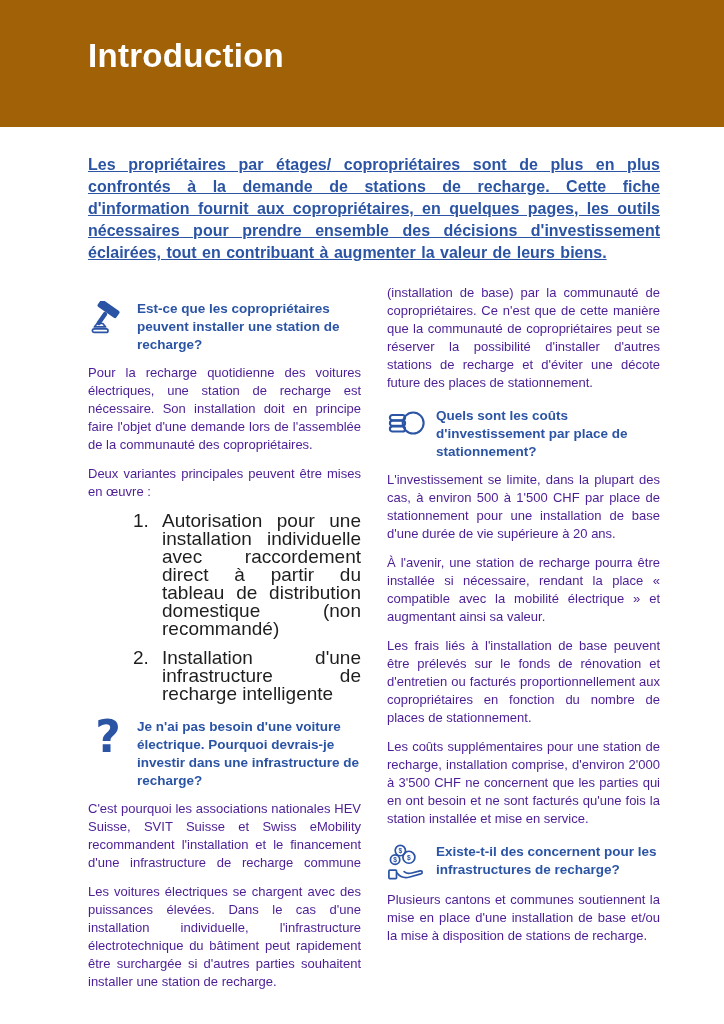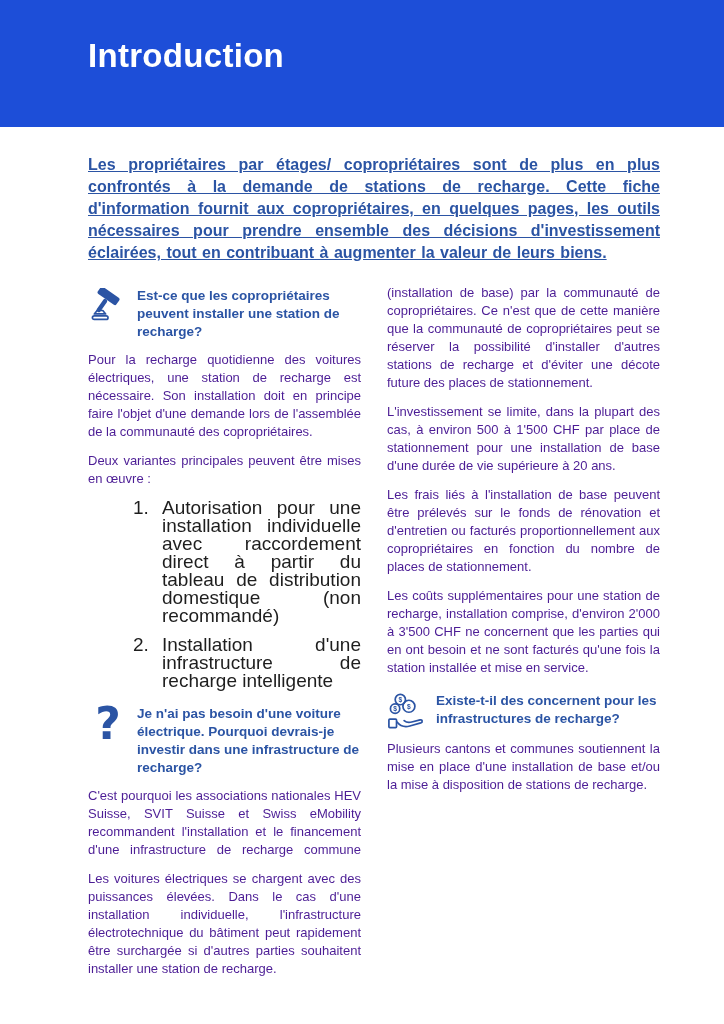--- a/index.html
+++ b/index.html
@@ -7,21 +7,21 @@
   .page {
     position: relative;
     width: 724px; height: 1024px;
     overflow: hidden;
     background: #ffffff;
     font-family: "Liberation Sans", sans-serif;
   }
   
   .band {
     height: 127px;
-    background: #1d4ed8;
+    background: #a16207;
   }
   .band h1 {
     margin: 0;
     padding: 37px 0 0 88px;
     color: #ffffff;
     font-size: 33px;
     font-weight: bold;
     letter-spacing: 0.3px;
   }
   
@@ -33,21 +33,21 @@
     font-size: 16px;
     line-height: 22px;
     text-align: justify;
     word-spacing: 1px;
     text-decoration: underline;
   }
   .cols { display: flex; gap: 26px; margin-top: 20px; }
   .col { flex: 1 1 0; min-width: 0; }
 
   .sec { display: flex; gap: 9px; margin: 15px 0 10px 0; }
-  .col > .sec:first-child { margin-top: 3px; }
+  .col > .sec:first-child { margin-top: 16px; }
   .sec .ic {
     flex: 0 0 40px; width: 40px;
     display: flex; justify-content: center; align-items: flex-start;
     padding-top: 1px;
   }
   .sec h2 {
     margin: 0;
     font-size: 13.5px;
     line-height: 18px;
     color: #2B54A4;
@@ -137,22 +137,34 @@
 
         <p class="body stretch-last">C'est pourquoi les associations nationales HEV Suisse, SVIT Suisse et Swiss eMobility recommandent l'installation et le financement d'une infrastructure de recharge commune</p>
         <p class="body">Les voitures électriques se chargent avec des puissances élevées. Dans le cas d'une installation individuelle, l'infrastructure électrotechnique du bâtiment peut rapidement être surchargée si d'autres parties souhaitent installer une station de recharge.</p>
 
       </div>
 
       <div class="col">
 
         <p class="body">(installation de base) par la communauté de copropriétaires. Ce n'est que de cette manière que la communauté de copropriétaires peut se réserver la possibilité d'installer d'autres stations de recharge et d'éviter une décote future des places de stationnement.</p>
 
+        <div class="sec">
+          <span class="ic">
+            <svg width="38" height="31" viewBox="0 0 40 32" aria-hidden="true">
+              <rect class="ln" stroke-width="2.2" x="2" y="7" width="16" height="5.5" rx="2.75"></rect>
+              <rect class="ln" stroke-width="2.2" x="2" y="13" width="16" height="5.5" rx="2.75"></rect>
+              <rect class="ln" stroke-width="2.2" x="2" y="19" width="16" height="5.5" rx="2.75"></rect>
+              <circle class="ln" stroke-width="2.2" cx="26.5" cy="15.5" r="11" fill="#ffffff"></circle>
+            </svg>
+          </span>
+          <h2>Quels sont les coûts d'investissement par place de stationnement?</h2>
+        </div>
 
         <p class="body">L'investissement se limite, dans la plupart des cas, à environ 500 à 1'500 CHF par place de stationnement pour une installation de base d'une durée de vie supérieure à 20 ans.</p>
+        <p class="body">À l'avenir, une station de recharge pourra être installée si nécessaire, rendant la place « compatible avec la mobilité électrique » et augmentant ainsi sa valeur.</p>
         <p class="body">Les frais liés à l'installation de base peuvent être prélevés sur le fonds de rénovation et d'entretien ou facturés proportionnellement aux copropriétaires en fonction du nombre de places de stationnement.</p>
         <p class="body">Les coûts supplémentaires pour une station de recharge, installation comprise, d'environ 2'000 à 3'500 CHF ne concernent que les parties qui en ont besoin et ne sont facturés qu'une fois la station installée et mise en service.</p>
 
         <div class="sec">
           <span class="ic">
             <svg width="40" height="37" viewBox="0 0 42 38" aria-hidden="true">
               <circle class="ln" stroke-width="1.8" cx="14" cy="6.5" r="5.4" fill="#ffffff"></circle>
               <text class="coin-sign" x="14" y="9">$</text>
               <circle class="ln" stroke-width="1.8" cx="8.5" cy="16" r="4.9" fill="#ffffff"></circle>
               <text class="coin-sign" x="8.5" y="18.5">$</text>

